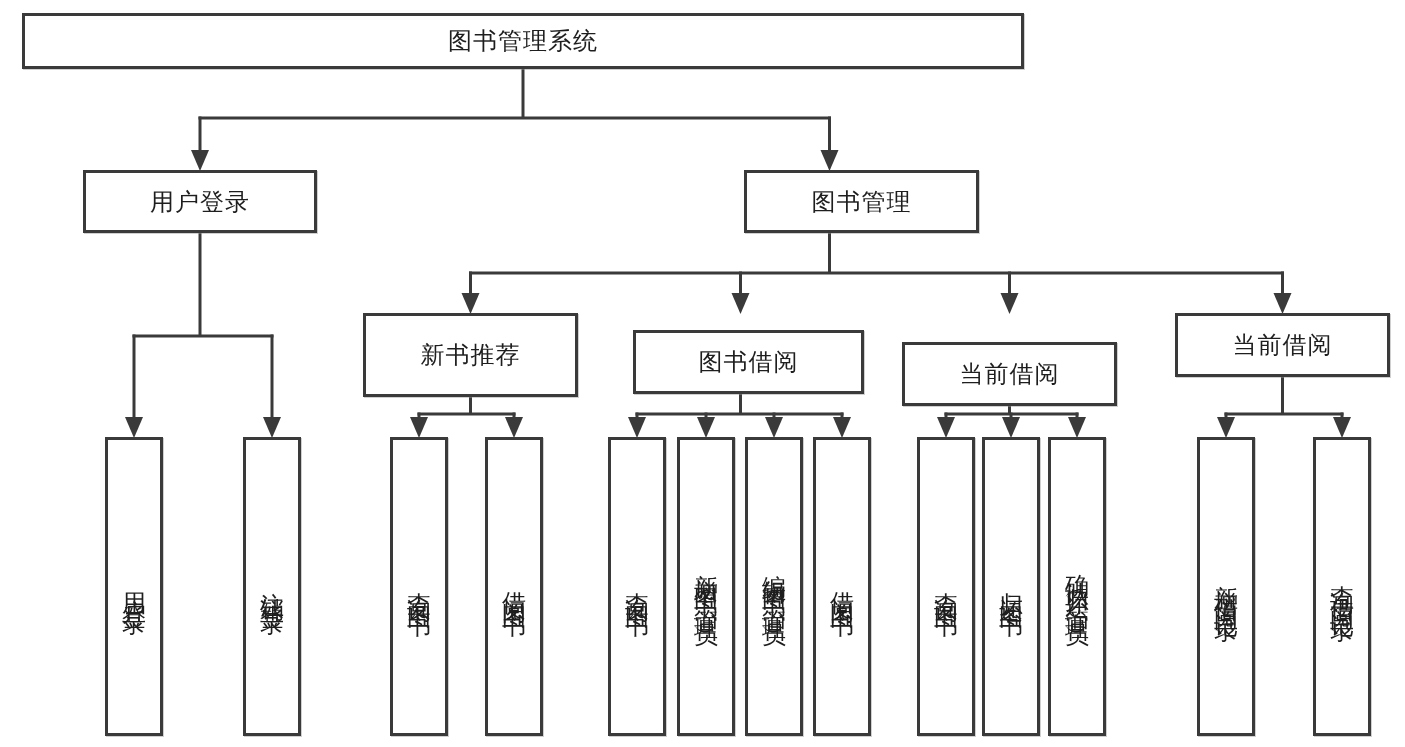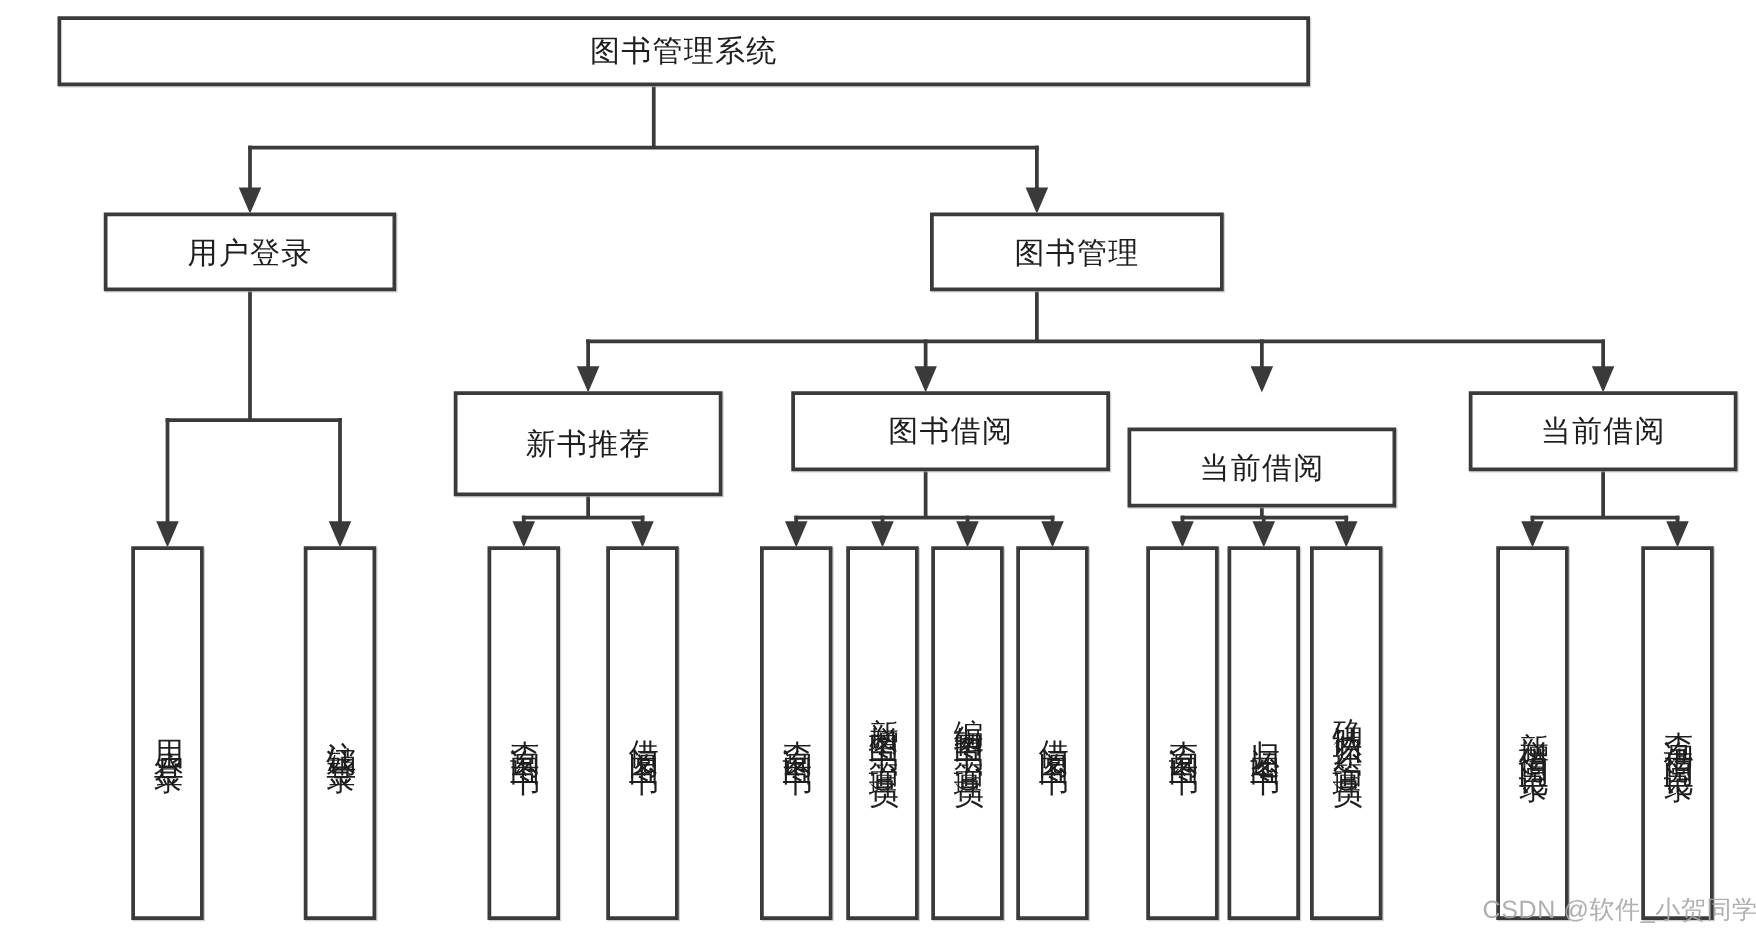--- a/index.html
+++ b/index.html
@@ -108,33 +108,33 @@
       <g>
         <line x1="1282.5" y1="377" x2="1282.5" y2="414" stroke="#3a3a3a" stroke-width="3"></line>
         <line x1="1226" y1="412.5" x2="1226" y2="419" stroke="#3a3a3a" stroke-width="3"></line>
         <polygon points="1217,417 1235,417 1226,438" fill="#3a3a3a"></polygon>
         <line x1="1342" y1="412.5" x2="1342" y2="419" stroke="#3a3a3a" stroke-width="3"></line>
         <polygon points="1333,417 1351,417 1342,438" fill="#3a3a3a"></polygon>
         <line x1="1224.5" y1="414" x2="1343.5" y2="414" stroke="#3a3a3a" stroke-width="3"></line>
       </g>
     </svg>
   <div id="nodes">
-      <div class="node h" style="left: 22px; top: 13px; width: 1002px; height: 56px; margin-left: 24px;">
+      <div class="node h" style="left: 22px; top: 13px; width: 1002px; height: 56px;">
         <span class="lbl">图书管理系统</span>
       </div>
       <div class="node h" style="left: 83px; top: 170px; width: 234px; height: 63px;">
         <span class="lbl">用户登录</span>
       </div>
       <div class="node h" style="left: 744px; top: 170px; width: 235px; height: 63px;">
         <span class="lbl">图书管理</span>
       </div>
       <div class="node h" style="left: 363px; top: 313px; width: 215px; height: 84px;">
         <span class="lbl">新书推荐</span>
       </div>
-      <div class="node h" style="left: 633px; top: 313px; width: 255px; height: 64px;">
+      <div class="node h" style="left: 633px; top: 330px; width: 231px; height: 64px;">
         <span class="lbl">图书借阅</span>
       </div>
       <div class="node h" style="left: 902px; top: 313px; width: 215px; height: 64px; margin-top: 29px;">
         <span class="lbl">当前借阅</span>
       </div>
       <div class="node h" style="left: 1175px; top: 313px; width: 215px; height: 64px;">
         <span class="lbl">当前借阅</span>
       </div>
       <div class="node v" style="left: 105px; top: 437px; width: 58px; height: 299px;">
         <span class="lbl">用户登录</span>
@@ -169,14 +169,13 @@
       <div class="node v" style="left: 1048px; top: 437px; width: 58px; height: 299px;">
         <span class="lbl">确认归还（管理员）</span>
       </div>
       <div class="node v" style="left: 1197px; top: 437px; width: 58px; height: 299px;">
         <span class="lbl">新增借阅记录</span>
       </div>
       <div class="node v" style="left: 1313px; top: 437px; width: 58px; height: 299px;">
         <span class="lbl">查询借阅记录</span>
       </div>
     </div>
-  <div id="watermark">CSDN @软件_小贺同学</div>
 </div>
 
 </body></html>

